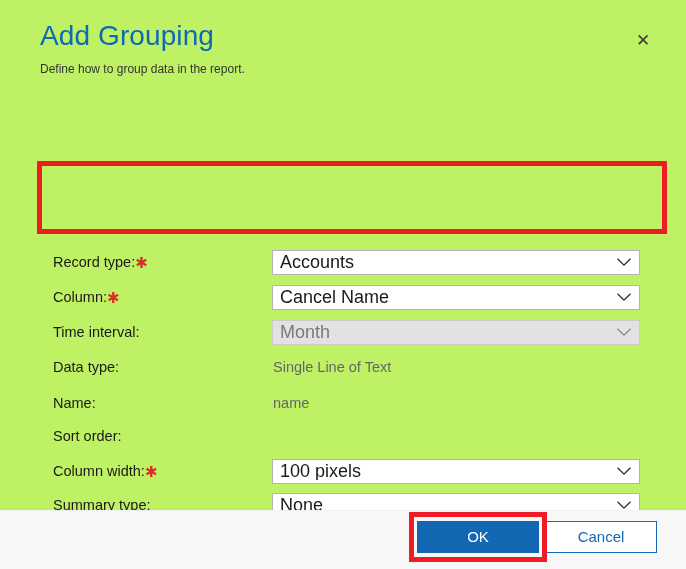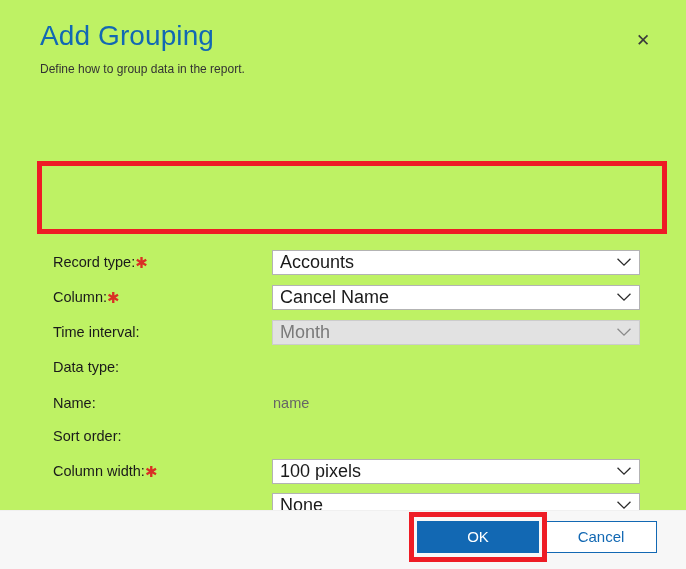--- a/index.html
+++ b/index.html
@@ -282,20 +282,23 @@
                   <path d="M1 1.2 L7 7.2 L13 1.2" fill="none" stroke="#2b2b2b" stroke-width="1.3" stroke-linecap="square"></path>
                 </svg>
               </span>
             </div>
           </div>
         </div>
         <div class="form-row" style="top: 272px;">
           <div class="row-label">
             <span>Data type:</span>
           </div>
+          <div class="row-control">
+            <div class="readonly-value">Single Line of Text</div>
+          </div>
         </div>
         <div class="form-row" style="top: 308px;">
           <div class="row-label">
             <span>Name:</span>
           </div>
           <div class="row-control">
             <div class="readonly-value">name</div>
           </div>
         </div>
         <div class="form-row" style="top: 341px;">
@@ -313,20 +316,23 @@
               <span class="combo-value">100 pixels</span>
               <span class="chevron">
                 <svg width="14" height="9" viewBox="0 0 14 9">
                   <path d="M1 1.2 L7 7.2 L13 1.2" fill="none" stroke="#2b2b2b" stroke-width="1.3" stroke-linecap="square"></path>
                 </svg>
               </span>
             </div>
           </div>
         </div>
         <div class="form-row" style="top: 410px;">
+          <div class="row-label">
+            <span>Summary type:</span>
+          </div>
           <div class="row-control">
             <div class="combo">
               <span class="combo-value">None</span>
               <span class="chevron">
                 <svg width="14" height="9" viewBox="0 0 14 9">
                   <path d="M1 1.2 L7 7.2 L13 1.2" fill="none" stroke="#2b2b2b" stroke-width="1.3" stroke-linecap="square"></path>
                 </svg>
               </span>
             </div>
           </div>

